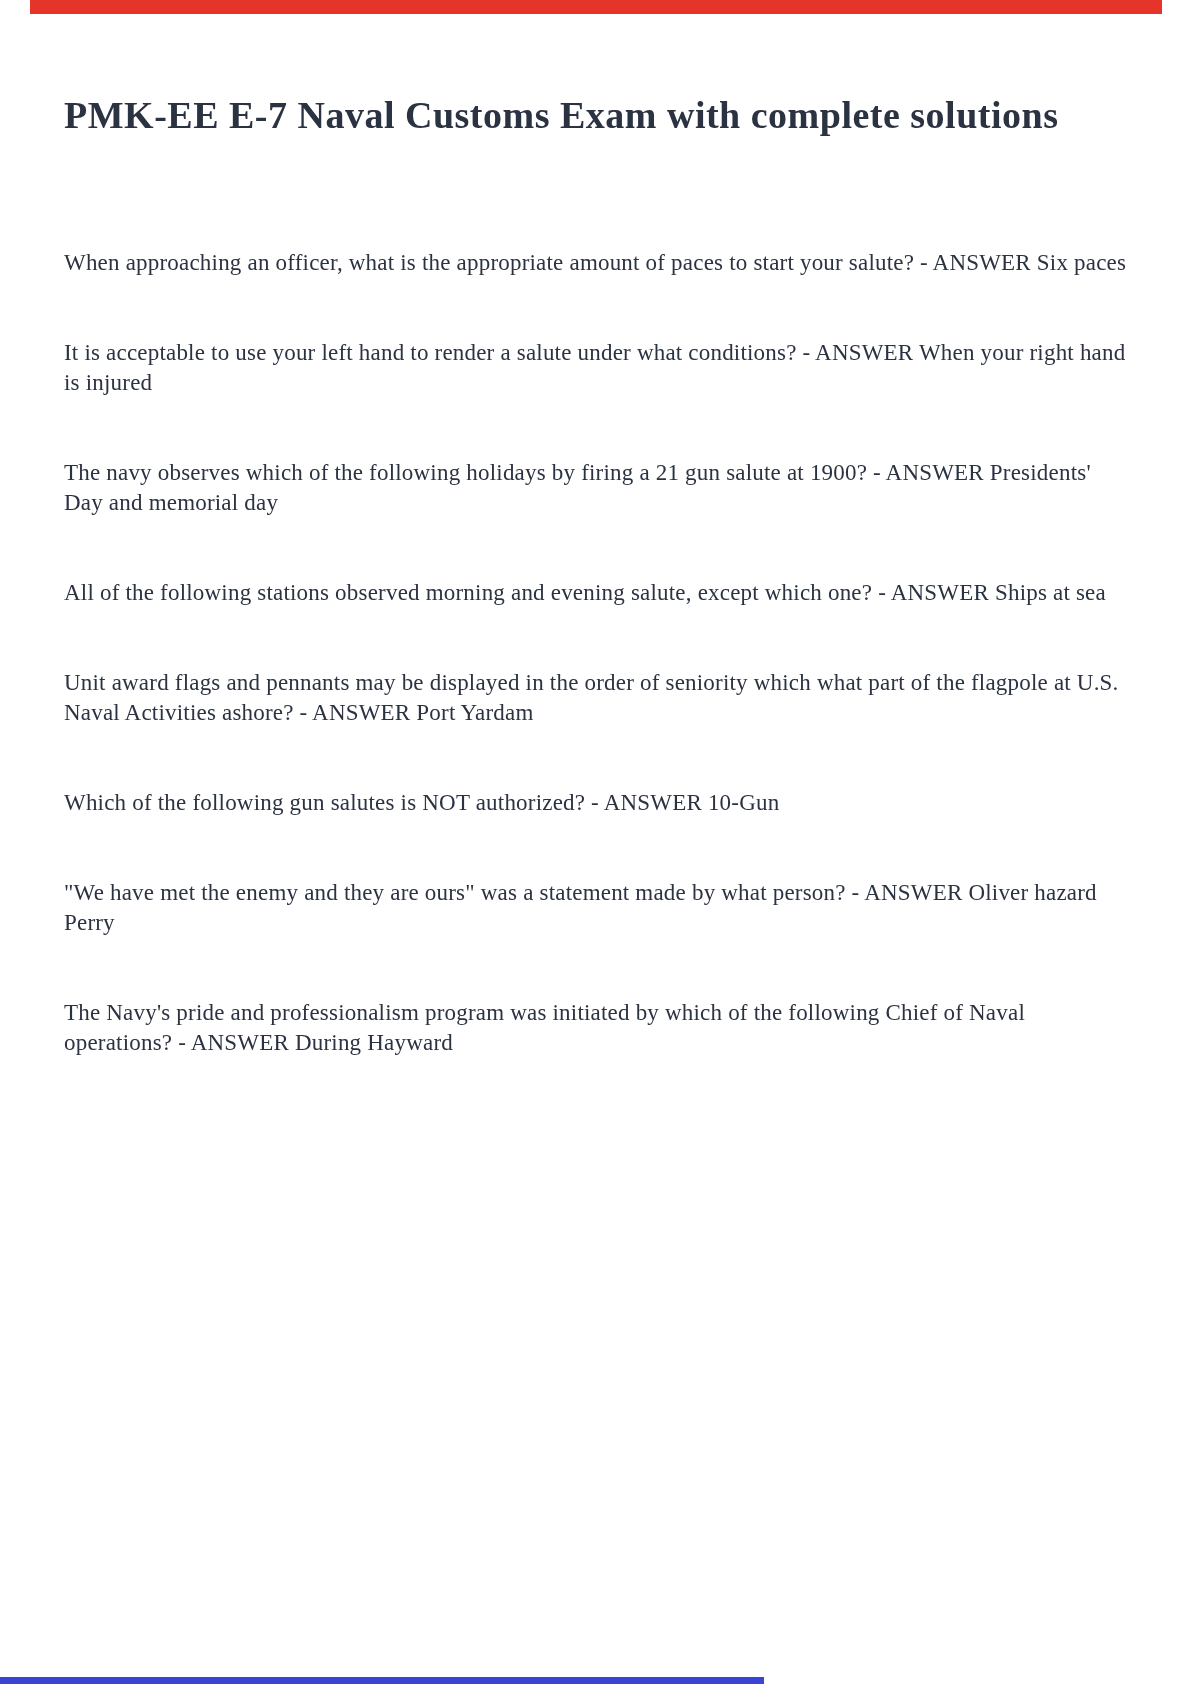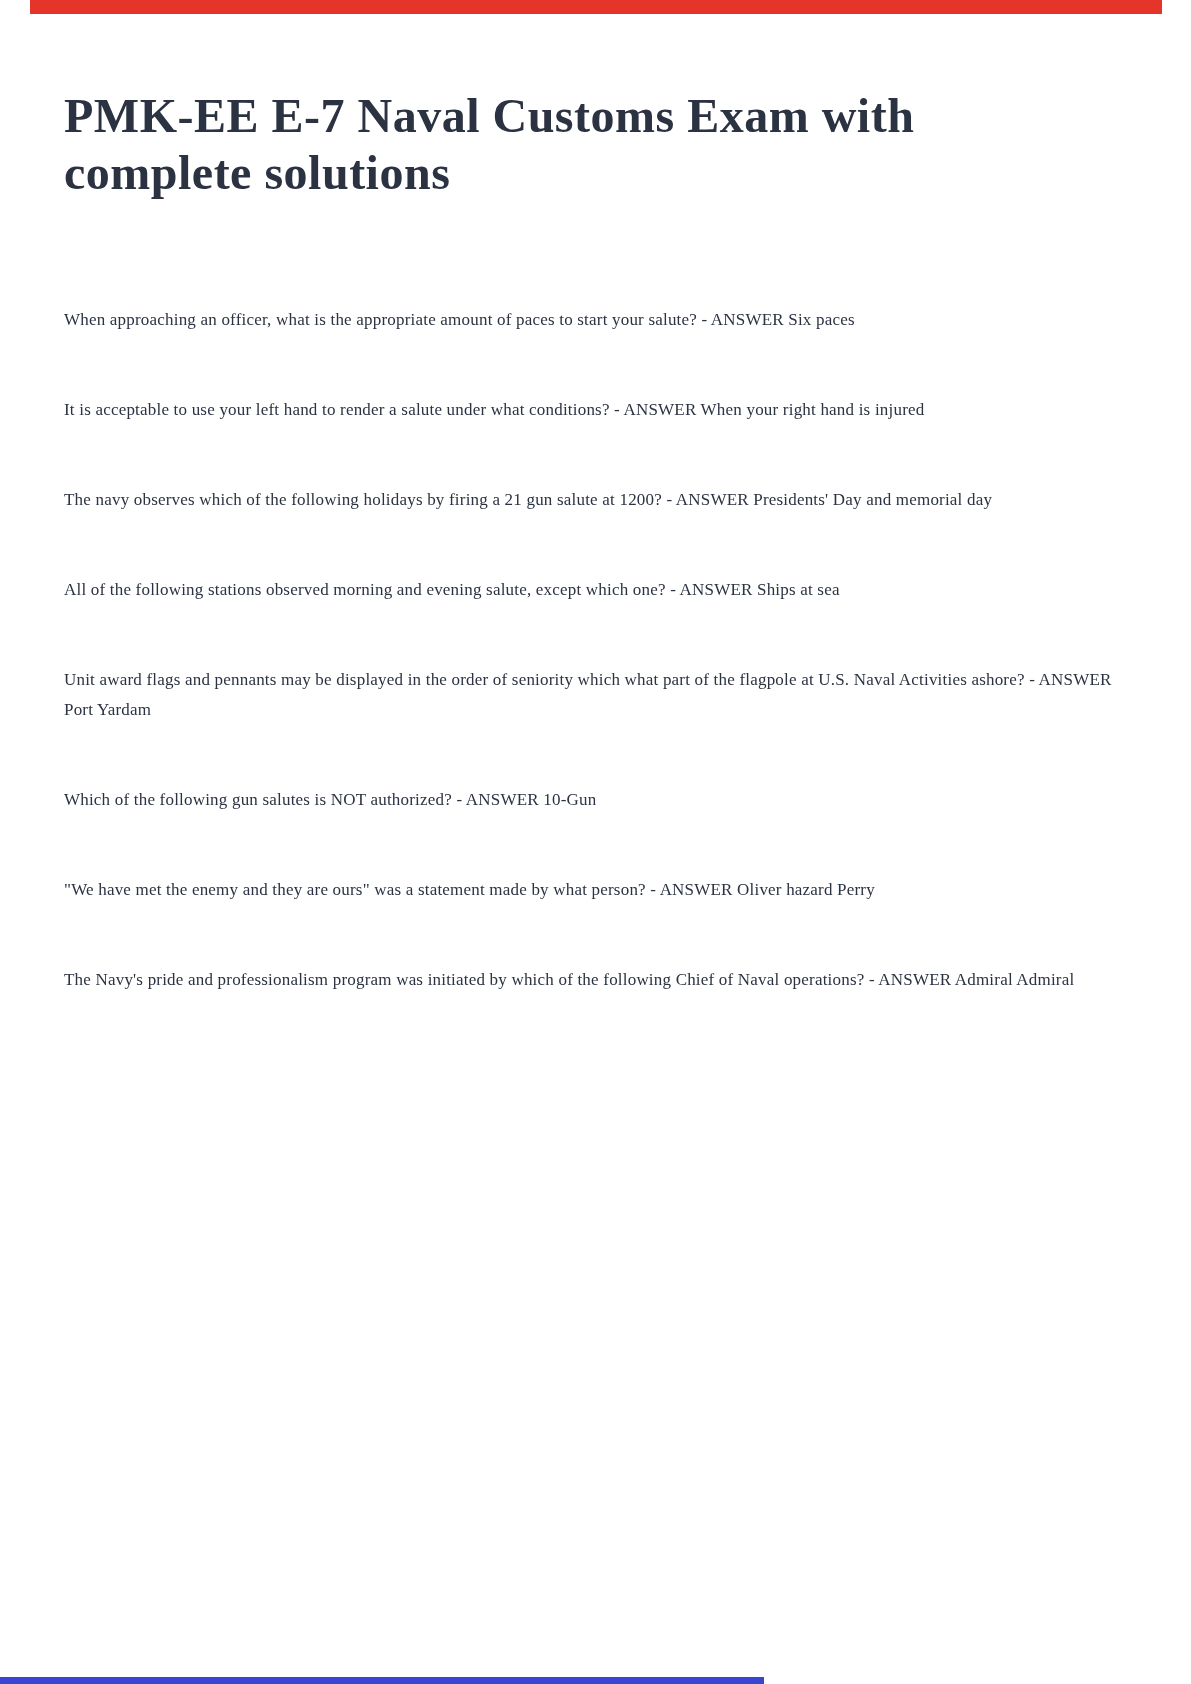--- a/index.html
+++ b/index.html
@@ -28,51 +28,51 @@
     left: 0;
     width: 764px;
     height: 7px;
   }
   .content {
     padding: 0 60px 0 64px;
   }
   .title {
     margin: 87px 0 104px 0;
     max-width: 1010px;
-    font-size: 48px;
+    font-size: 38px;
     line-height: 57px;
     font-weight: bold;
     letter-spacing: 0.5px;
   }
   .qa {
     margin: 0 0 60px 0;
     max-width: 1066px;
-    font-size: 17px;
+    font-size: 23px;
     line-height: 30px;
     letter-spacing: 0.2px;
     font-family: Liberation Serif, serif;
   }
 </style>
 </head>
 <body>
 
 <div class="page">
 
   <div class="top-bar" style="background: rgb(229, 53, 43);"></div>
 
   <main class="content" style="color: rgb(43, 51, 66);">
 
     <h1 class="title">PMK-EE E-7 Naval Customs Exam with complete solutions</h1>
 
     <p class="qa">When approaching an officer, what is the appropriate amount of paces to start your salute? - ANSWER Six paces</p>
     <p class="qa">It is acceptable to use your left hand to render a salute under what conditions? - ANSWER When your right hand is injured</p>
-    <p class="qa">The navy observes which of the following holidays by firing a 21 gun salute at 1200? - ANSWER Presidents' Day and memorial day</p>
+    <p class="qa">The navy observes which of the following holidays by firing a 21 gun salute at 1900? - ANSWER Presidents' Day and memorial day</p>
     <p class="qa">All of the following stations observed morning and evening salute, except which one? - ANSWER Ships at sea</p>
     <p class="qa">Unit award flags and pennants may be displayed in the order of seniority which what part of the flagpole at U.S. Naval Activities ashore? - ANSWER Port Yardam</p>
     <p class="qa">Which of the following gun salutes is NOT authorized? - ANSWER 10-Gun</p>
     <p class="qa">"We have met the enemy and they are ours" was a statement made by what person? - ANSWER Oliver hazard Perry</p>
-    <p class="qa">The Navy's pride and professionalism program was initiated by which of the following Chief of Naval operations? - ANSWER Admiral Admiral</p>
+    <p class="qa">The Navy's pride and professionalism program was initiated by which of the following Chief of Naval operations? - ANSWER During Hayward</p>
 
   </main>
 
   <div class="bottom-bar" style="background: rgb(58, 69, 212);"></div>
 
 </div>
 
 </body></html>

